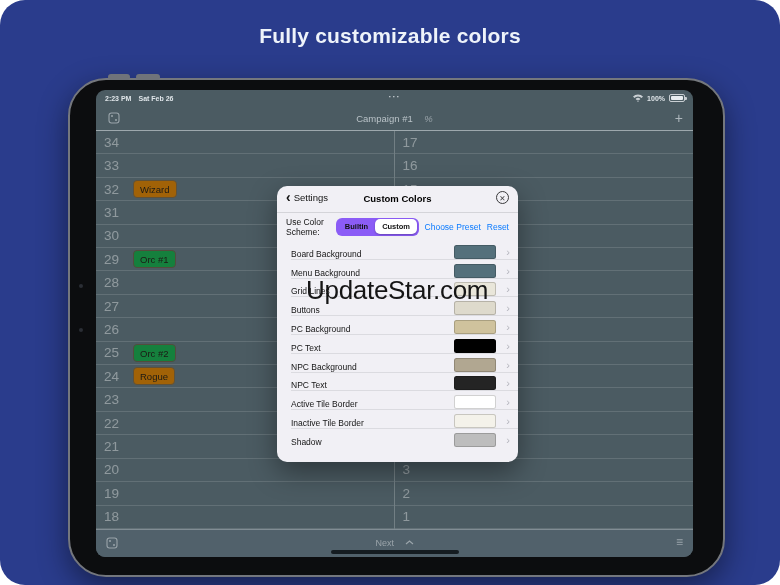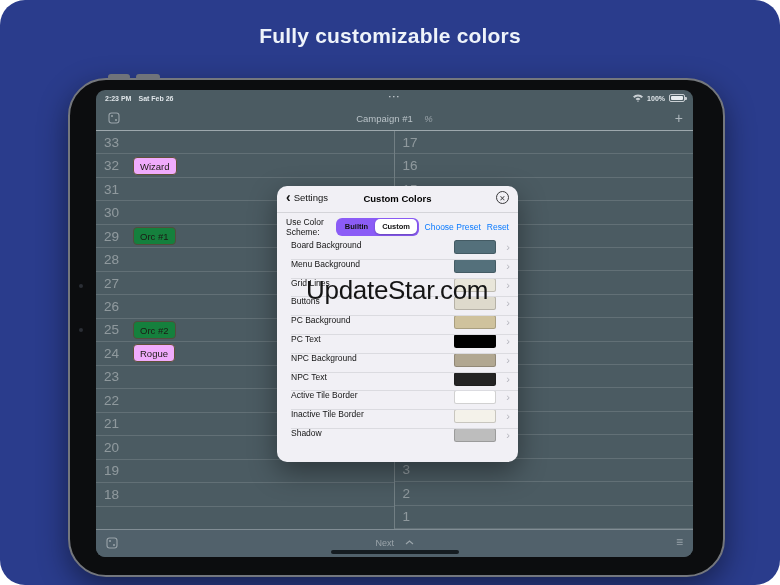--- a/index.html
+++ b/index.html
@@ -40,21 +40,21 @@
   
   .board{position:absolute;left:0;top:40px;width:100%;height:399px;border-top:1px solid rgba(226,232,235,.55);
         display:flex;box-sizing:border-box;}
   .bcol{width:50%;display:flex;flex-direction:column;}
   .bcol.left{border-right:1px solid rgba(255,255,255,.22);box-sizing:border-box;}
   .board-row{height:23.47px;box-sizing:border-box;border-bottom:1px solid rgba(255,255,255,.13);
         display:flex;align-items:center;}
   .row-num{color:rgba(255,255,255,.38);font-size:13.5px;padding-left:8px;min-width:22px;}
   .token{margin-left:7px;height:18px;line-height:18px;padding:0 6px;border-radius:4px;font-size:9.5px;
         font-weight:500;color:#1c1a15;box-sizing:border-box;}
-  .token.pc{background:#f0abfc;border:1.5px solid #5f5138;}
+  .token.pc{background:#a16207;border:1.5px solid #5f5138;}
   .token.npc{background:#15803d;border:1.5px solid #524c3d;}
 
   
   .bottombar{position:absolute;left:0;bottom:0;width:100%;height:28px;background:#51616b;
         border-top:1px solid rgba(255,255,255,.28);box-sizing:border-box;}
   .bb-left{position:absolute;left:10px;top:7px;}
   .bb-center{position:absolute;left:0;top:8px;width:100%;text-align:center;color:#9aa4aa;font-size:9px;}
   .bb-center svg{margin-left:8px;vertical-align:1px;}
   .bb-menu{position:absolute;right:10px;top:5px;color:#9aa4aa;font-size:12px;}
   .home-indicator{position:absolute;left:50%;bottom:3px;transform:translateX(-50%);width:128px;height:4px;
@@ -71,21 +71,21 @@
         color:#3a3a3c;font-size:7.5px;line-height:13px;text-align:center;box-sizing:border-box;}
   .dlg-sep{height:1px;background:#d4d4d9;}
   .scheme-row{height:27px;display:flex;align-items:center;padding:0 9px;gap:6px;}
   .scheme-label{font-size:8.5px;color:#111;}
   .segmented{display:flex;background:#8b5cf6;border-radius:6px;padding:1.5px;}
   .segment{font-size:7.5px;font-weight:600;color:#111;padding:3px 7px;border-radius:5px;}
   .segment.selected{background:#fff;box-shadow:0 1px 2px rgba(0,0,0,.25);}
   .dlg-link{font-size:8.5px;color:#0a7aff;font-weight:500;white-space:nowrap;}
   .link-preset{margin-left:auto;}
   .color-rows{position:absolute;left:0;top:54px;right:0;}
-  .crow{height:18.8px;display:flex;align-items:flex-start;padding:0 8px 0 14px;position:relative;}
+  .crow{height:18.8px;display:flex;align-items:flex-end;padding:0 8px 0 14px;position:relative;}
   .crow + .crow::before{content:"";position:absolute;left:14px;right:0;top:0;height:1px;background:#dbdbe0;}
   .crow-label{font-size:8.5px;color:#141414;}
   .swatch{margin-left:auto;width:42px;height:14px;border-radius:2.5px;border:1px solid rgba(0,0,0,.18);box-sizing:border-box;}
   .crow-chev{width:14px;text-align:right;color:#b6b6be;font-size:11px;line-height:14px;}
 
   .watermark{position:absolute;left:306px;top:275px;font-size:26px;color:#151515;z-index:6;letter-spacing:-.3px;}
   .icon svg{display:block;}
 </style>
 </head>
 <body>
@@ -130,20 +130,23 @@
         </span>
         <div class="tb-center">
           <span>Campaign #1</span>
           <span class="pct">%</span>
         </div>
         <span class="tb-plus">+</span>
       </div>
 
       <div class="board">
         <div class="bcol left">
+            <div class="board-row">
+              <span class="row-num">34</span>
+            </div>
             <div class="board-row">
               <span class="row-num">33</span>
             </div>
             <div class="board-row">
               <span class="row-num">32</span>
               <span class="token pc">Wizard</span>
             </div>
             <div class="board-row">
               <span class="row-num">31</span>
             </div>

